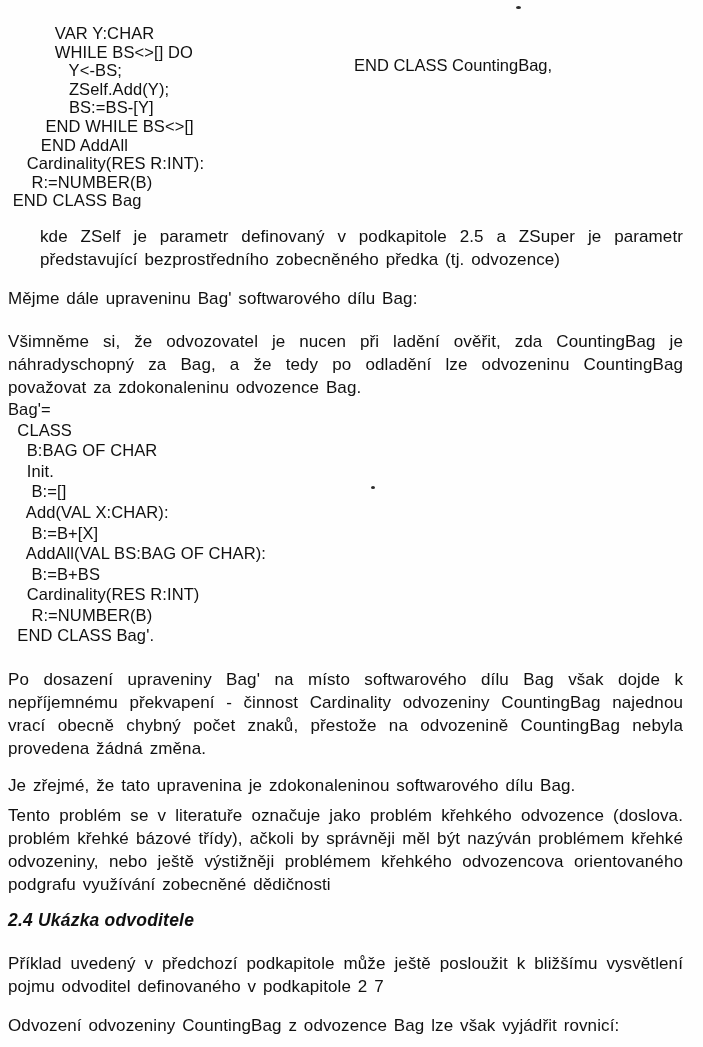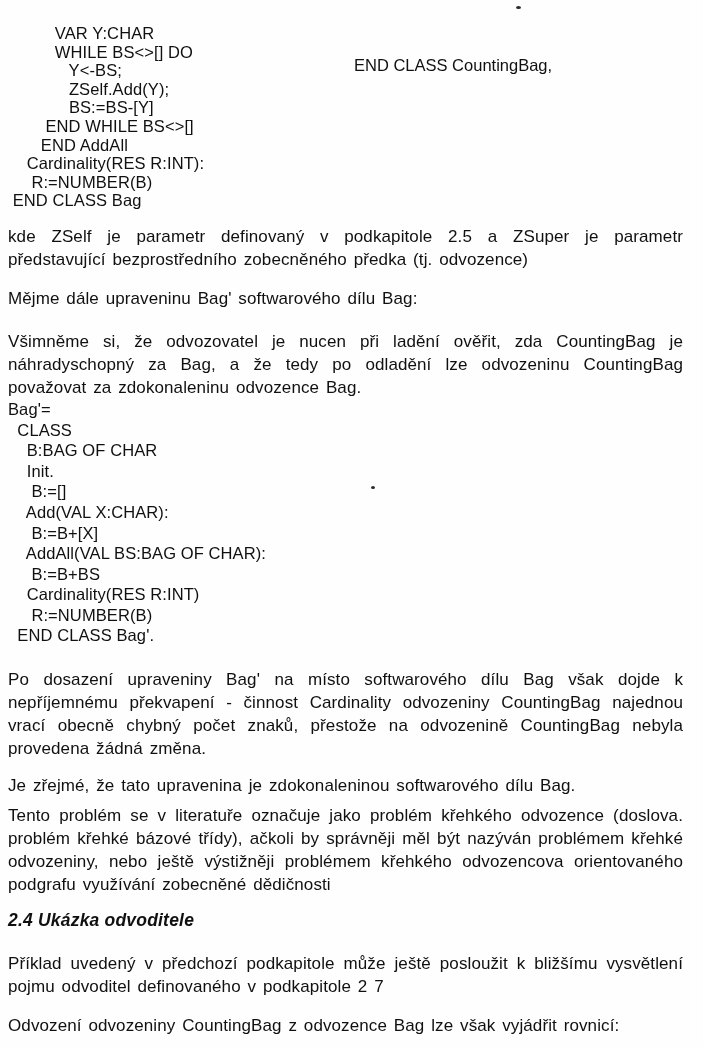--- a/index.html
+++ b/index.html
@@ -51,21 +51,21 @@
   
   .heading {
     margin: 12px 0 0 0;
     font-size: 17.5px;
     line-height: 24px;
     font-weight: bold;
     font-style: italic;
     letter-spacing: 0.2px;
   }
   
-  .m-kde   { margin-top: 15px; }
+  .m-kde   { margin-top: 15px; margin-left: 32px; }
   .m-vsim  { margin-top: 23px; }
   .m-mejme { margin-top: 19px; }
   .m-je    { margin-top: 14px; }
   .m-po    { margin-top: 22px; }
   .m-tento { margin-top: 7px; }
   .m-prik  { margin-top: 20px; }
   .m-odv   { margin-top: 16px; }
   
   .scan-dot {
     position: absolute;

